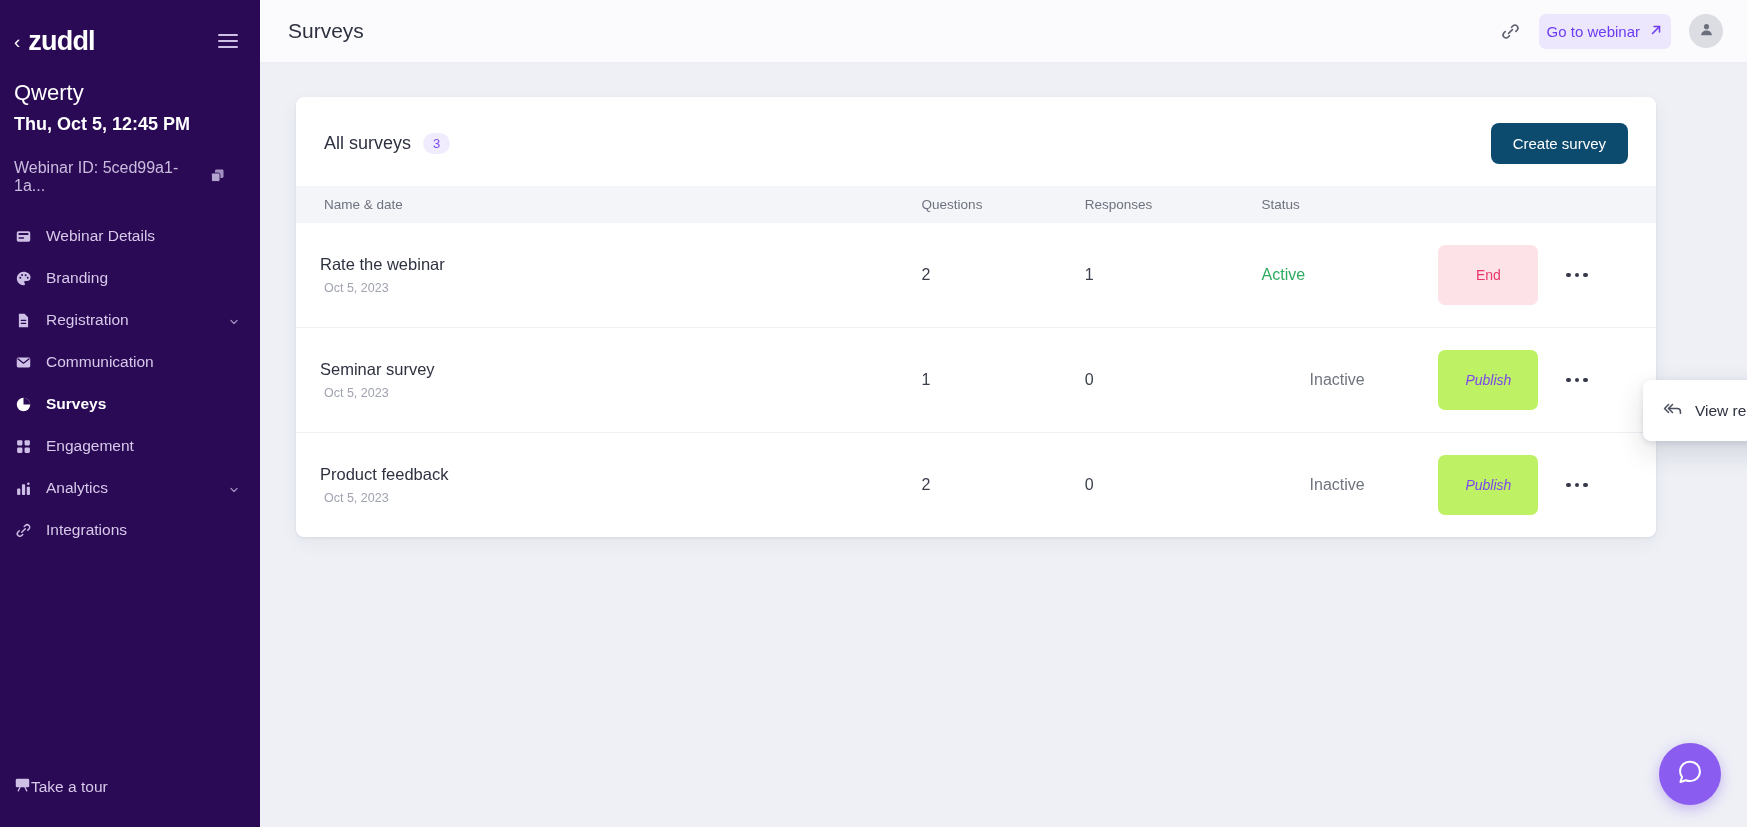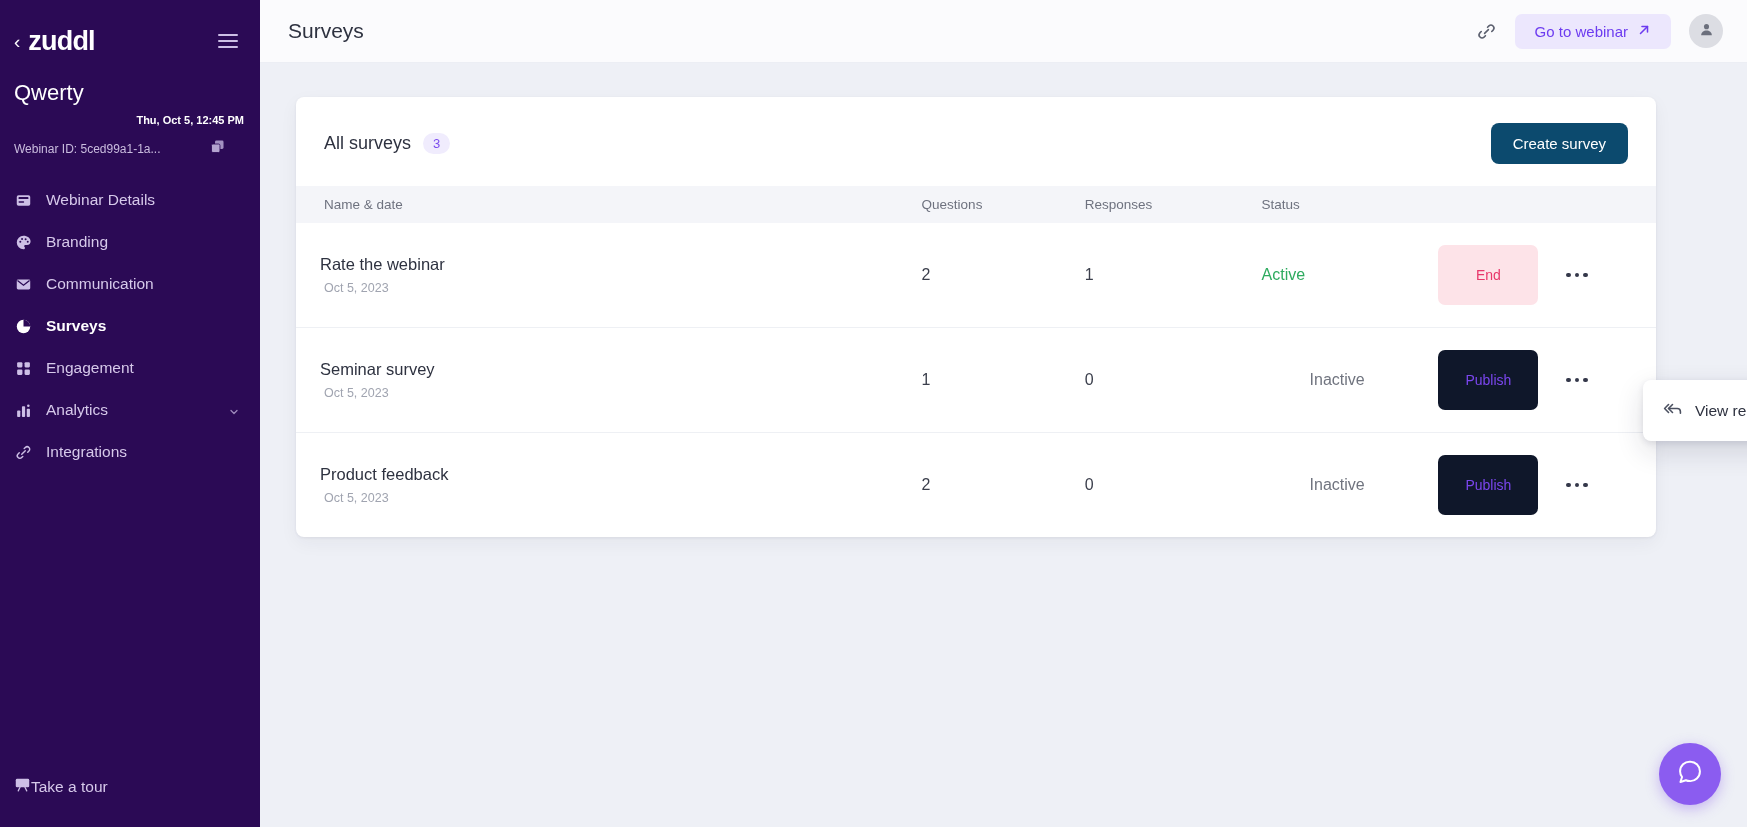--- a/index.html
+++ b/index.html
@@ -36,24 +36,24 @@
   }
   .sb-hamburger { width: 20px; cursor: pointer; padding: 4px 0; }
   .sb-hamburger span {
     display: block; height: 2px; background: #cdbfe6; margin: 4px 0; border-radius: 2px;
   }
   .sb-meta { padding: 18px 16px 0 14px; }
   .sb-event-name {
     font-size: 22px; color: #ffffff; font-weight: 400; margin-bottom: 8px;
   }
   .sb-date {
-    font-size: 11px; color: #ffffff; font-weight: 700; margin-bottom: 12px; text-align: right;
+    font-size: 18px; color: #ffffff; font-weight: 700; margin-bottom: 24px;
   }
   .sb-idrow { display: flex; align-items: center; justify-content: space-between; padding-right: 18px; }
-  .sb-id { font-size: 12px; color: #c9bcde; }
+  .sb-id { font-size: 16px; color: #c9bcde; }
   .sb-copy { cursor: pointer; opacity: .85; }
 
   .sb-nav { margin-top: 20px; flex: 1; }
   .sb-item {
     display: flex; align-items: center; gap: 14px;
     padding: 12px 20px 12px 14px;
     font-size: 15.5px; color: #d6c9ea; cursor: pointer;
     position: relative;
   }
   .sb-item .sb-ico { width: 18px; height: 18px; flex-shrink: 0; display: flex; align-items: center; justify-content: center; }
@@ -75,21 +75,21 @@
     display: flex; align-items: center; justify-content: space-between;
     padding: 0 24px 0 28px;
     border-bottom: 1px solid #eceef4;
   }
   .page-title { font-size: 21px; color: #2e3240; font-weight: 400; }
   .topbar-right { display: flex; align-items: center; gap: 18px; }
   .link-icon { cursor: pointer; color: #5b5f6e; display: flex; }
   .btn-webinar {
     background: #ece7fd; color: #6d3cf0; border: none;
     font-size: 15px; font-family: inherit;
-    padding: 9px 20px; border-radius: 7px; cursor: pointer;
+    padding: 9px 8px; border-radius: 7px; cursor: pointer;
     display: flex; align-items: center; gap: 9px;
   }
   .avatar {
     width: 34px; height: 34px; border-radius: 50%;
     background: #dcdde3; display: flex; align-items: center; justify-content: center;
     cursor: pointer;
   }
 
   
   .content { flex: 1; padding: 34px 36px 0 36px; position: relative; overflow: hidden; }
@@ -136,21 +136,21 @@
   .status.active { color: #2eab5f; }
   .status.inactive { color: #70747f; margin-left: 48px; }
   .actions-cell { position: relative; }
   .actions-inner { display: flex; align-items: center; gap: 24px; }
   .pill-btn {
     border: none; font-family: inherit; font-size: 14px;
     padding: 22px 0; width: 100px; border-radius: 7px; cursor: pointer;
     text-align: center;
   }
   .pill-end { background: #fde3e8; color: #e8366a; }
-  .pill-publish { background: #0f172a; color: #7b46ef; }
+  .pill-publish { background: #bef264; color: #7b46ef; font-style: italic; }
   .kebab { display: flex; gap: 4px; cursor: pointer; padding: 6px 4px; }
   .kebab i { width: 4.5px; height: 4.5px; border-radius: 50%; background: #34384a; display: block; }
 
   
   .dropdown {
     position: absolute;
     left: 1383px; top: 317px;
     width: 245px;
     background: #ffffff; border-radius: 8px;
     box-shadow: 0 2px 6px rgba(30,30,60,.10), 0 10px 28px rgba(30,30,60,.14);
@@ -221,20 +221,35 @@
               <path d="M12 2.5A9.5 9.5 0 0 0 12 21.5c1.3 0 2-.8 2-1.8 0-.5-.2-.9-.5-1.2-.3-.3-.5-.7-.5-1.2 0-1 .8-1.8 1.8-1.8h2A5.2 5.2 0 0 0 22 10.3C22 5.9 17.5 2.5 12 2.5Z" fill="#cdbfe6"></path>
               <circle cx="7.5" cy="11" r="1.4" fill="#2b0a55"></circle>
               <circle cx="10" cy="7" r="1.4" fill="#2b0a55"></circle>
               <circle cx="15" cy="7.3" r="1.4" fill="#2b0a55"></circle>
               <circle cx="18" cy="11" r="1.4" fill="#2b0a55"></circle>
             </svg>
         </span>
         <span class="sb-label">Branding</span>
       </div>
 
+      <div class="sb-item">
+        <span class="sb-ico">
+          <svg width="17" height="17" viewBox="0 0 24 24">
+              <path d="M5.5 2.5h8l5 5v14h-13z" fill="#cdbfe6"></path>
+              <rect x="8" y="11" width="8" height="1.8" rx=".9" fill="#2b0a55"></rect>
+              <rect x="8" y="15" width="8" height="1.8" rx=".9" fill="#2b0a55"></rect>
+            </svg>
+        </span>
+        <span class="sb-label">Registration</span>
+        <span class="sb-chev">
+          <svg width="12" height="12" viewBox="0 0 24 24" fill="none" stroke="#cdbfe6" stroke-width="2.6" stroke-linecap="round" stroke-linejoin="round">
+              <polyline points="6 9 12 15 18 9"></polyline>
+            </svg>
+        </span>
+      </div>
 
       <div class="sb-item">
         <span class="sb-ico">
           <svg width="17" height="17" viewBox="0 0 24 24">
               <rect x="2.5" y="5" width="19" height="14" rx="2" fill="#cdbfe6"></rect>
               <path d="M3.5 6.5 12 13l8.5-6.5" stroke="#2b0a55" stroke-width="1.8" fill="none"></path>
             </svg>
         </span>
         <span class="sb-label">Communication</span>
       </div>

